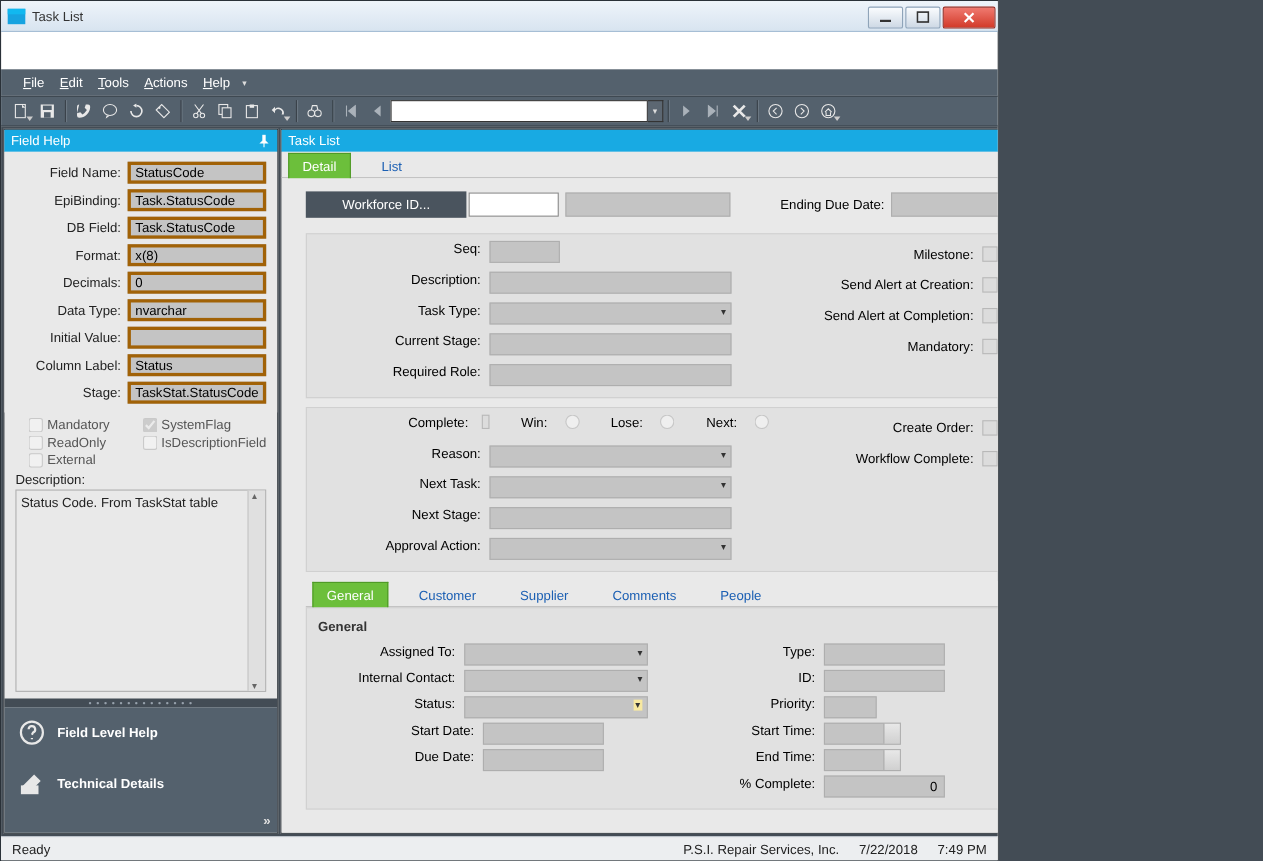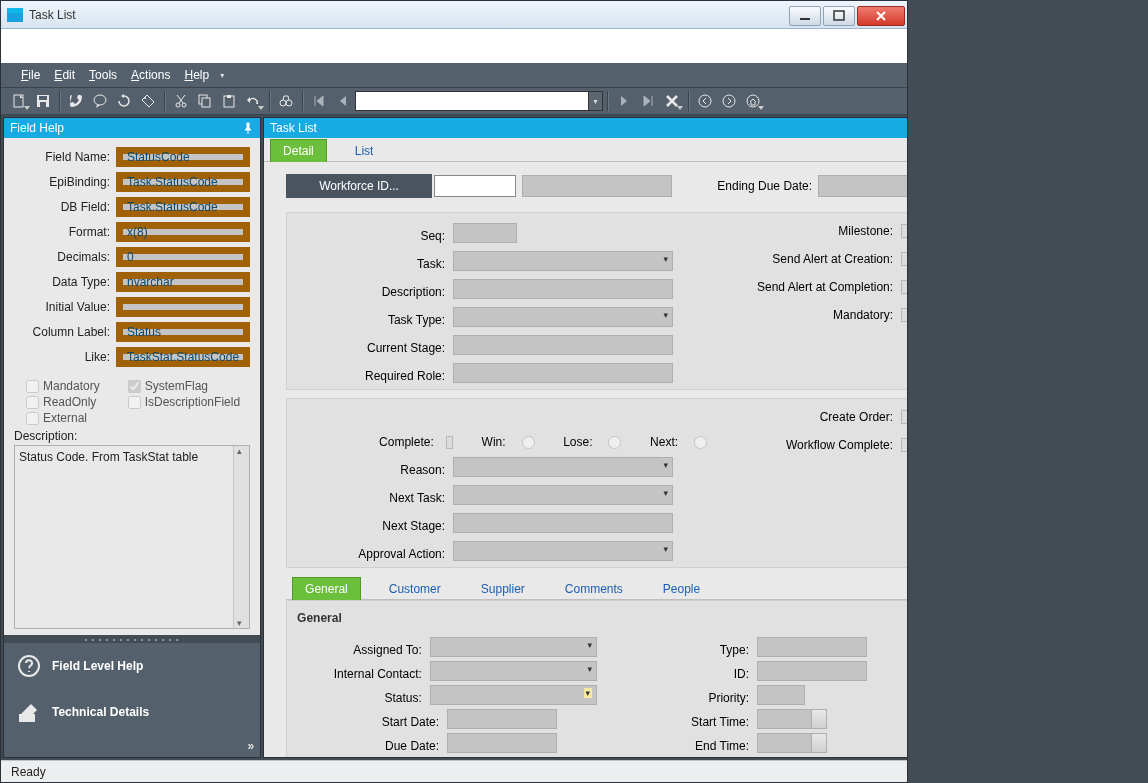--- a/index.html
+++ b/index.html
@@ -40,22 +40,22 @@
 .pin { width:12px; height:12px; }
 
 
 .subhdr { height:24px; background:#54616d; color:#fff; display:flex; align-items:center; gap:16px; padding:0 10px; }
 .subhdr span { cursor:pointer; }
 
 
 .formrows { padding:6px 10px; background:#e9e9e9; }
 .frow { display:flex; align-items:center; height:25px; }
 .frow .lbl { width:102px; text-align:right; padding-right:6px; color:#222; }
-.frow .val { flex:1; height:20px; background:#c4c4c4; border:7px solid #a16207; padding:2px 4px; color:#0c4a6e; display:flex; align-items:center; }
-.checks { display:grid; grid-template-columns:1fr 1fr; gap:2px 0; padding:4px 20px 2px 22px; }
+.frow .val { flex:1; height:20px; background:#c4c4c4; border:3px solid #a16207; padding:2px 4px; color:#000000; display:flex; align-items:center; }
+.checks { display:grid; grid-template-columns:1fr 1fr; gap:2px 0; padding:4px 10px 2px 22px; }
 .chk { display:flex; align-items:center; gap:4px; color:#555; }
 .chk input { width:13px; height:13px; }
 .descblock { margin:2px 10px 6px 10px; }
 .descblock .dlbl { color:#222; padding-bottom:2px; }
 .descbox { height:184px; background:#e9e9e9; border:1px solid #b0b0b0; position:relative; padding:4px 18px 4px 4px; color:#222; }
 .descbox .scroll { position:absolute; right:0; top:0; width:16px; height:100%; background:#e0e0e0; border-left:1px solid #c4c4c4; }
 .descbox .scroll::before { content:"▴"; position:absolute; top:0; left:3px; font-size:9px; color:#666; }
 .descbox .scroll::after { content:"▾"; position:absolute; bottom:0; left:3px; font-size:9px; color:#666; }
 
 
@@ -77,32 +77,32 @@
 .wfgray { width:150px; height:22px; background:#c4c4c4; border:1px solid #aeaeae; margin-left:6px; }
 .toprow .spacer { flex:1; }
 .toprow .lblr { padding-right:6px; }
 .toprow .dueval { width:108px; height:22px; background:#c4c4c4; border:1px solid #aeaeae; }
 
 .section { background:#e1e1e1; border:1px solid #d0d0d0; padding:6px 10px; margin-bottom:8px; }
 .grid2 { display:flex; }
 .gcol { display:flex; flex-direction:column; gap:4px; }
 .gcol.l { width:410px; }
 .gcol.r { flex:1; align-items:flex-end; }
-.grow { display:flex; align-items:flex-end; height:24px; }
+.grow { display:flex; align-items:flex-start; height:24px; }
 .grow .gl { width:156px; text-align:right; padding-right:8px; }
 .grow .gv { height:20px; background:#c4c4c4; border:1px solid #aeaeae; }
 .grow .gv.w64 { width:64px; }
 .grow .gv.w220 { width:220px; }
 .grow .gv.combo { width:220px; position:relative; }
 .grow .gv.combo::after { content:"▾"; position:absolute; right:4px; top:2px; font-size:9px; color:#333; }
 .rrow { display:flex; align-items:center; height:24px; justify-content:flex-end; width:100%; }
 .rrow .rl { padding-right:8px; }
 .rrow .rc { width:14px; height:14px; background:#dcdcdc; border:1px solid #b8b8b8; }
 
-.radios { display:flex; align-items:flex-end; gap:10px; height:24px;margin-top:20px; }
+.radios { display:flex; align-items:flex-start; gap:10px; height:24px; }
 .radios .rlbl { padding-right:2px; }
 .radios input[type=radio] { margin-left:4px; }
 
 .gensec { background:#e1e1e1; border:1px solid #d0d0d0; padding:6px 10px; width:640px; }
 .gensec .ghdr { font-weight:bold; color:#333; padding:4px 0 8px 0; }
 .gengrid { display:flex; gap:20px; }
 .gengrid .gcolA { width:300px; }
 .gengrid .gcolB { width:280px; }
 .spin { width:70px; height:20px; background:#c4c4c4; border:1px solid #aeaeae; position:relative; }
 .spin::after { content:""; position:absolute; right:0; top:0; width:14px; height:100%; border-left:1px solid #aeaeae; background:linear-gradient(#e8e8e8,#d0d0d0); }
@@ -318,21 +318,21 @@
           </div>
         <div class="frow">
             <div class="lbl">Initial Value:</div>
             <div class="val"></div>
           </div>
         <div class="frow">
             <div class="lbl">Column Label:</div>
             <div class="val">Status</div>
           </div>
         <div class="frow">
-            <div class="lbl">Like:</div>
+            <div class="lbl">Stage:</div>
             <div class="val">TaskStat.StatusCode</div>
           </div>
       </div>
       <div class="checks">
         <label class="chk">
             <input type="checkbox" disabled="" style="">
             <span>Mandatory</span>
           </label>
         <label class="chk">
             <input type="checkbox" disabled="" checked="" style="">
@@ -406,24 +406,20 @@
         </div>
 
         <div class="section">
           <div class="grid2">
             <div class="gcol l">
               <div class="grow">
                   <div class="gl">Seq:</div>
                   <div class="gv w64"></div>
                 </div>
               <div class="grow">
-                  <div class="gl">Task:</div>
-                  <div class="gv combo"></div>
-                </div>
-              <div class="grow">
                   <div class="gl">Description:</div>
                   <div class="gv w220"></div>
                 </div>
               <div class="grow">
                   <div class="gl">Task Type:</div>
                   <div class="gv combo"></div>
                 </div>
               <div class="grow">
                   <div class="gl">Current Stage:</div>
                   <div class="gv w220"></div>
@@ -567,15 +563,20 @@
             </div>
           </div>
         </div>
 
       </div>
     </div>
   </div>
 
   <div class="statusbar">
     <span>Ready</span>
+    <div class="rgt">
+      <span>P.S.I. Repair Services, Inc.</span>
+      <span>7/22/2018</span>
+      <span>7:49 PM</span>
+    </div>
   </div>
 
 </div>
 
 </body></html>

